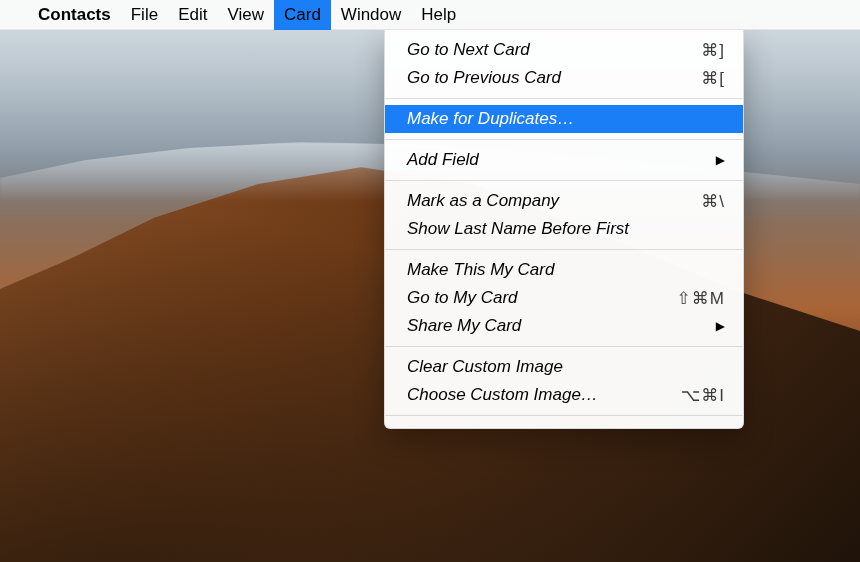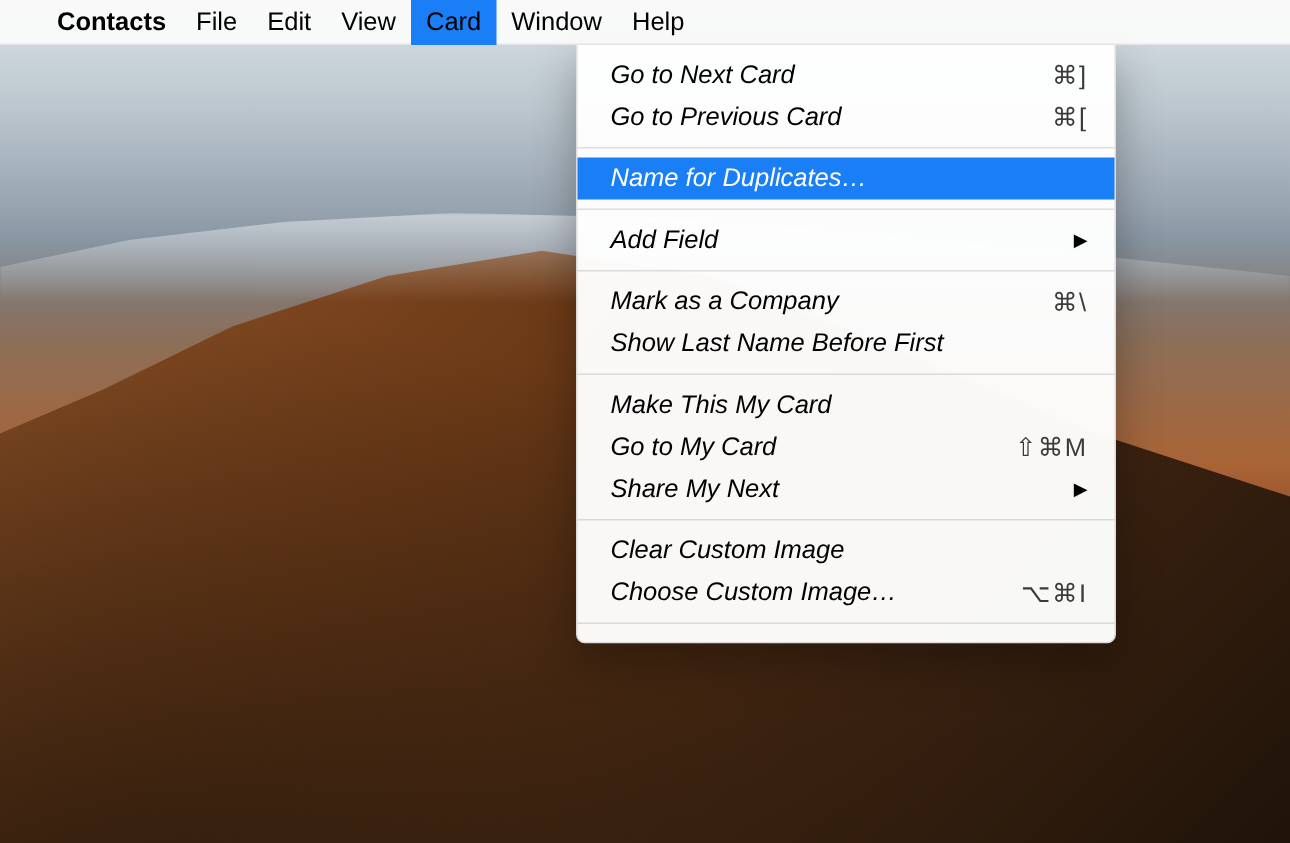--- a/index.html
+++ b/index.html
@@ -101,21 +101,21 @@
     <div class="row">
       <span class="label">Go to Next Card</span>
       <span class="shortcut">⌘]</span>
     </div>
     <div class="row">
       <span class="label">Go to Previous Card</span>
       <span class="shortcut">⌘[</span>
     </div>
     <hr class="sep">
     <div class="row highlight">
-      <span class="label">Name for Duplicates…</span>
+      <span class="label">Make for Duplicates…</span>
     </div>
     <hr class="sep">
     <div class="row">
       <span class="label">Add Field</span>
       <span class="arrow">▶</span>
     </div>
     <hr class="sep">
     <div class="row">
       <span class="label">Mark as a Company</span>
       <span class="shortcut">⌘\</span>
@@ -125,21 +125,21 @@
     </div>
     <hr class="sep">
     <div class="row">
       <span class="label">Make This My Card</span>
     </div>
     <div class="row">
       <span class="label">Go to My Card</span>
       <span class="shortcut">⇧⌘M</span>
     </div>
     <div class="row">
-      <span class="label">Share My Next</span>
+      <span class="label">Share My Card</span>
       <span class="arrow">▶</span>
     </div>
     <hr class="sep">
     <div class="row">
       <span class="label">Clear Custom Image</span>
     </div>
     <div class="row">
       <span class="label">Choose Custom Image…</span>
       <span class="shortcut">⌥⌘I</span>
     </div>

